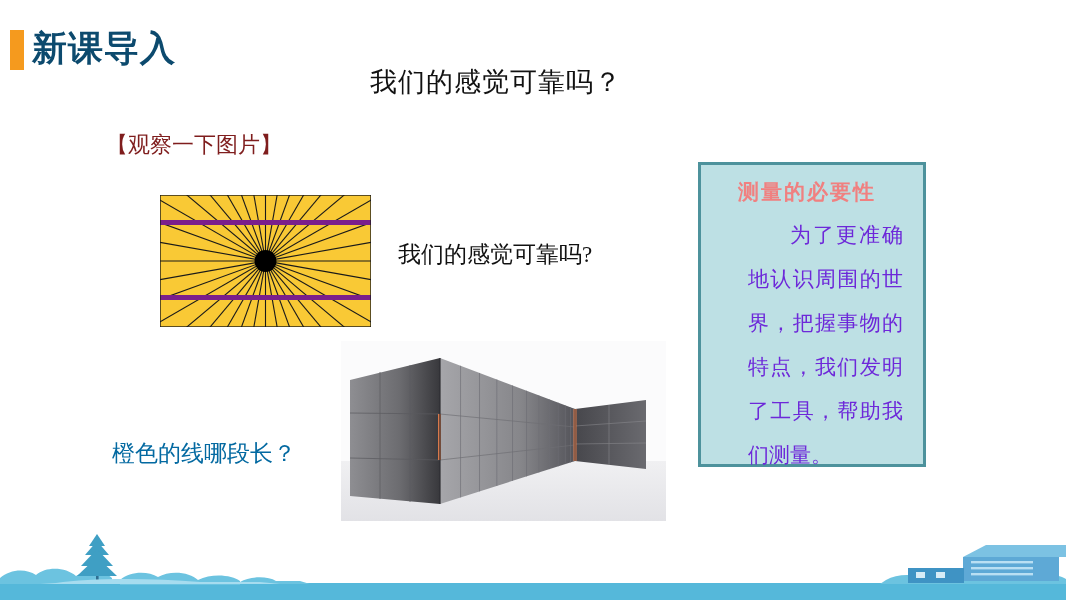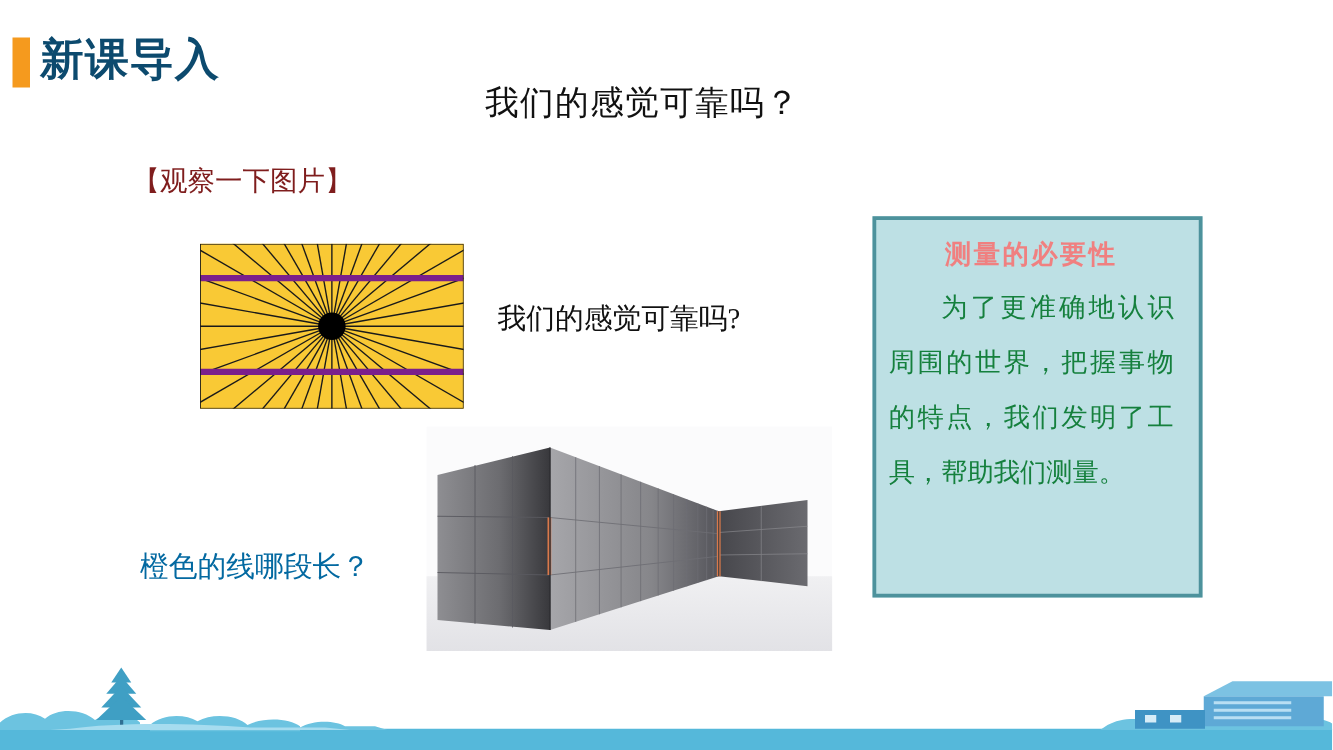--- a/index.html
+++ b/index.html
@@ -47,21 +47,20 @@
   
   .q-main {
     position: absolute;
     left: 370px;
     top: 56px;
     width: 270px;
     font-size: 27px;
     line-height: 53px;
     color: #111111;
     letter-spacing: 1px;
-    text-align: right;
   }
   .q-observe {
     position: absolute;
     left: 106px;
     top: 130px;
     font-size: 22px;
     line-height: 30px;
     color: #7f1d1d;
     white-space: nowrap;
   }
@@ -105,44 +104,45 @@
     height: 180px;
     background: #ffffff;
     overflow: hidden;
   }
   .corridor svg { display: block; }
 
   
   .info-box {
     position: absolute;
     left: 698px;
-    top: 173px;
-    width: 264px;
+    top: 162px;
+    width: 228px;
     height: 305px;
     box-sizing: border-box;
     background: #bde0e4;
     border: 3px solid #4d929c;
     padding: 12px 20px 10px 10px;
   }
   .info-title {
     text-align: center;
     color: #f08080;
     font-size: 21px;
     font-weight: bold;
     line-height: 30px;
     letter-spacing: 2px;
     margin-bottom: 6px;
   }
   .info-body {
     font-size: 21px;
     line-height: 44px;
-    color: #15803d;
+    color: #6d28d9;
     text-indent: 2em;
     letter-spacing: 0px;
     text-align: justify;
+    margin-left: 37px;
   }
 
   
   .footer {
     position: absolute;
     left: 0;
     top: 520px;
     width: 1066px;
     height: 80px;
     overflow: hidden;

